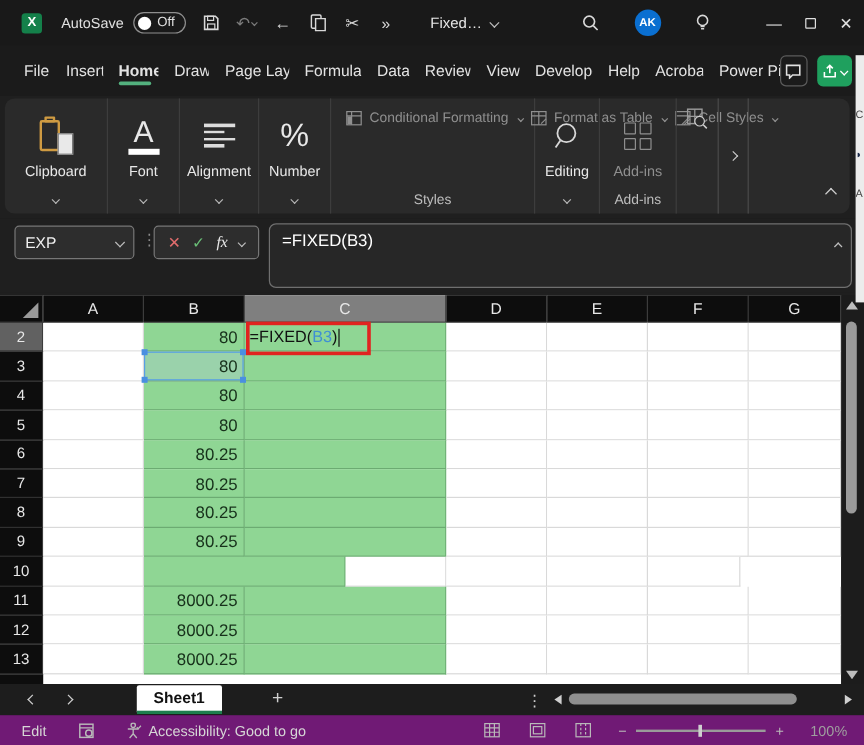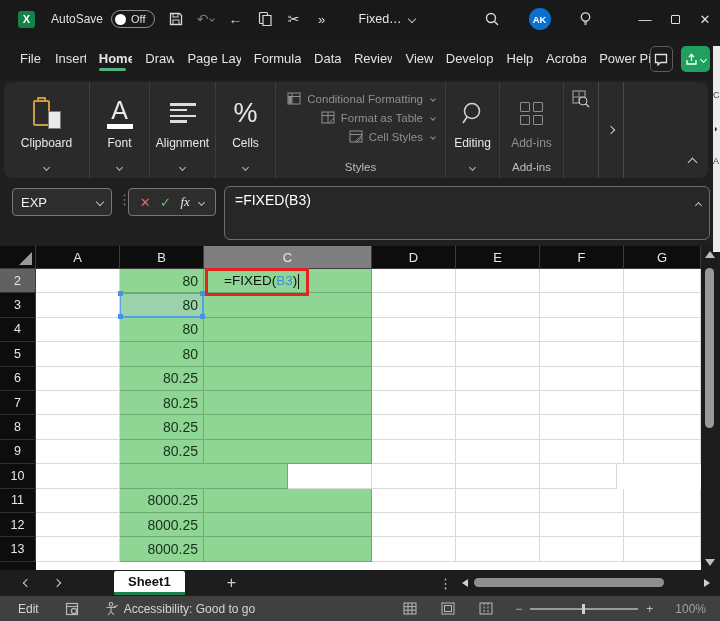--- a/index.html
+++ b/index.html
@@ -58,21 +58,21 @@
   .font-ic { display:flex; flex-direction:column; align-items:center; }
   .font-ic .A { font-size:25px; line-height:24px; color:#e8e8e8; }
   .font-ic .bar { width:26px; height:5px; background:#fff; margin-top:2px; }
   
   .align-ic { display:flex; flex-direction:column; gap:3.5px; }
   .align-ic i { display:block; height:2.2px; background:#dcdcdc; }
   .al-long { width:26px; } .al-short { width:17px; }
   
   .pct { font-size:27px; color:#e8e8e8; }
   
-  .styles-rows { display:flex; flex-direction:column; align-items:flex-end; gap:6px; padding:2px 10px 0 12px; width:100%; }
+  .styles-rows { display:flex; flex-direction:row; align-items:center; gap:6px; padding:2px 10px 0 12px; width:100%; }
   .style-item { display:flex; align-items:center; gap:6px; font-size:11.5px; color:#8f8f8f; white-space:nowrap; }
   .style-item .chev { width:4px; height:4px; border-color:#8f8f8f; margin-left:2px; }
   .mini-table { width:14px; height:13px; }
   
   .cells-ic svg, .edit-ic svg { display:block; }
   
   .addins-ic { display:grid; grid-template-columns:10px 10px; grid-template-rows:10px 10px; gap:3px; }
   .addins-ic i { border:1.6px solid #8f8f8f; border-radius:1px; }
   .right-micro { flex:1; position:relative; border-right:none; }
   .micro-addins { position:absolute; left:8px; top:8px; }
@@ -105,21 +105,21 @@
   .hcell.sel { background:#7f7f7f; }
   .corner { position:relative; }
   .corner .tri { position:absolute; right:3px; bottom:3px; width:0; height:0; border-left:13px solid transparent; border-bottom:13px solid #9a9a9a; }
   .row { display:flex; height:24.4px; }
   .rh { width:36px; background:#0d0d0d; color:#e8e8e8; font-size:12.5px; display:flex; align-items:center; justify-content:center;
     border-right:1px solid #3c3c3c; border-bottom:1px solid #303030; }
   .rh.sel { background:#616161; }
   .cell { border-right:1px solid #d9d9d9; border-bottom:1px solid #d9d9d9; background:#fff; font-size:14px; color:#17311b;
     display:flex; align-items:center; }
   .cell.num { justify-content:flex-end; padding-right:5px; }
-  .cell.green { background:#8fd694; border-right-color:#6cab72; border-bottom-color:#6cab72;padding-left:16px; }
+  .cell.green { background:#8fd694; border-right-color:#6cab72; border-bottom-color:#6cab72; }
   .w-rh{width:36px;} .w-a{width:84px;} .w-b{width:84px;} .w-c{width:168px;} .w-std{width:84px;} .w-g{width:77px;}
   .ref-cell { position:relative; background:#9ad2ab !important; }
   .ref-cell::before { content:""; position:absolute; inset:0; border:1.6px solid #58a0e4; }
   .handle { position:absolute; width:5px; height:5px; background:#4a8fe0; z-index:3; }
   .h-tl{left:-2px;top:-2px;} .h-tr{right:-2px;top:-2px;} .h-bl{left:-2px;bottom:-2px;} .h-br{right:-2px;bottom:-2px;}
   .cell-formula { padding-left:4px; font-size:13.5px; color:#111; white-space:nowrap; }
   .ref-blue { color:#3f8fd4; }
   .caret { display:inline-block; width:1px; height:15px; background:#111; margin-left:1px; vertical-align:middle; }
   .red-annot { position:absolute; left:205px; top:22px; width:104px; height:28px; border:3px solid #e02420; z-index:4; pointer-events:none; }
   .partial-row { display:flex; height:8px; }
@@ -143,21 +143,21 @@
   .sheet-tab { margin-left:42px; background:#fff; color:#111; font-size:13px; font-weight:600; height:24px; padding:0 14px;
     display:flex; align-items:center; border-bottom:3px solid #1e7e4e; border-radius:2px 2px 0 0; }
   .add-sheet { color:#cfcfcf; font-size:16px; margin-left:42px; }
   .tab-dots { color:#cfcfcf; margin-left:auto; font-size:13px; }
   .hscroll { width:250px; height:14px; margin:0 8px 0 10px; position:relative; }
   .h-left { position:absolute; left:0; top:3px; width:0; height:0; border-top:4.5px solid transparent; border-bottom:4.5px solid transparent; border-right:6px solid #d0d0d0; }
   .h-thumb { position:absolute; left:12px; top:2px; width:190px; height:9px; background:#8f8f8f; border-radius:5px; }
   .h-right { position:absolute; right:2px; top:3px; width:0; height:0; border-top:4.5px solid transparent; border-bottom:4.5px solid transparent; border-left:6px solid #d0d0d0; }
 
   
-  .statusbar { position:absolute; left:0; top:596px; width:720px; height:25px; background:#404040; display:flex; align-items:center;
+  .statusbar { position:absolute; left:0; top:596px; width:720px; height:25px; background:#701a75; display:flex; align-items:center;
     color:#d6d6d6; font-size:12px; }
   .sb-mode { margin-left:18px; }
   .sb-ic { display:flex; align-items:center; justify-content:center; margin-left:26px; }
   .sb-a11y { display:flex; gap:6px; margin-left:26px; }
   .sb-right { margin-left:auto; display:flex; align-items:center; gap:22px; margin-right:14px; }
   .view-ics { display:flex; gap:24px; }
   .zoomer { display:flex; align-items:center; gap:8px; color:#b9b9b9; }
   .z-track { position:relative; width:108px; height:2px; background:#9a9a9a; }
   .z-handle { position:absolute; left:52px; top:-4px; width:2.5px; height:10px; background:#cfcfcf; }
   .z-pct { color:#9f9f9f; font-size:12px; }
@@ -278,21 +278,21 @@
               <i class="al-short"></i>
             </div>
         </div>
         <div class="glabel">Alignment</div>
         <div class="gchev"><span class="chev"></span></div>
       </div>
       <div class="rgroup" style="width:60px;">
         <div class="icon-area">
             <span class="pct">%</span>
           </div>
-        <div class="glabel">Cells</div>
+        <div class="glabel">Number</div>
         <div class="gchev"><span class="chev"></span></div>
       </div>
       <div class="rgroup" style="width:170px; padding-top:8px;">
         <div class="styles-rows">
           <div class="style-item">
             <svg class="mini-table" viewBox="0 0 14 13">
                 <rect x="1" y="1" width="12" height="11" fill="none" stroke="#8f8f8f"></rect>
                 <line x1="1" y1="4.5" x2="13" y2="4.5" stroke="#8f8f8f"></line>
                 <line x1="5" y1="1" x2="5" y2="12" stroke="#8f8f8f"></line>
                 <rect x="1.5" y="5" width="3" height="6.5" fill="#8f8f8f"></rect>

